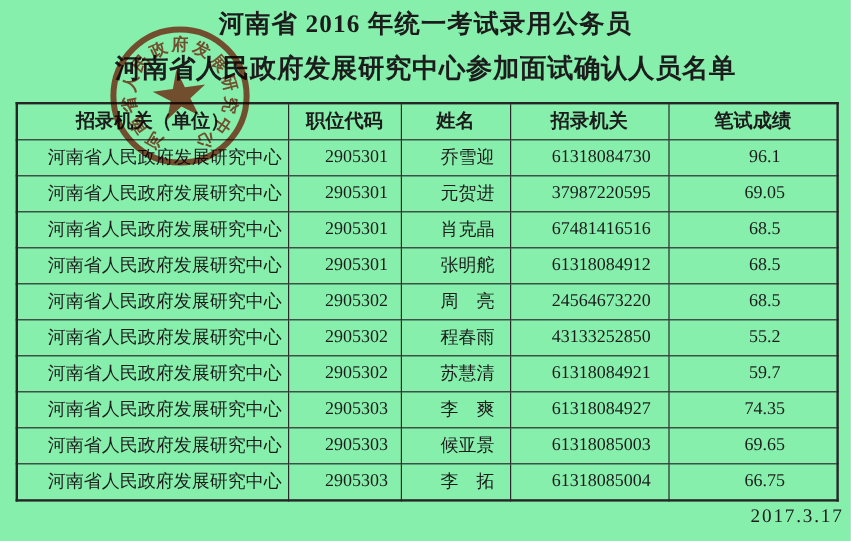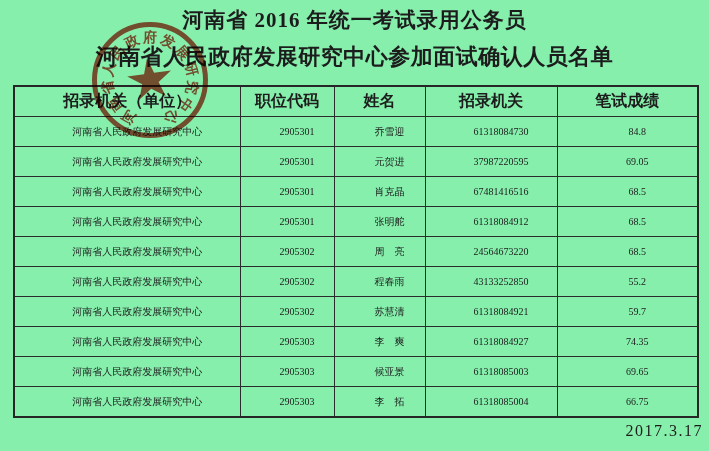--- a/index.html
+++ b/index.html
@@ -53,21 +53,21 @@
     overflow: hidden;
     white-space: nowrap;
   }
   table.roster th {
     height: 29px;
     font-size: 16px;
     font-weight: bold;
   }
   table.roster td {
     height: 29px;
-    font-size: 10px;
+    font-size: 15px;
     font-weight: normal;
     padding-left: 20px;
   }
   .date-stamp {
     position: absolute;
     top: 422px;
     right: 6px;
     font-size: 16px;
     letter-spacing: 1.5px;
     text-align: right;
@@ -147,21 +147,21 @@
         <th>招录机关</th>
         <th>笔试成绩</th>
       </tr>
     </thead>
     <tbody>
         <tr>
           <td>河南省人民政府发展研究中心</td>
           <td>2905301</td>
           <td>乔雪迎</td>
           <td>61318084730</td>
-          <td>84.8</td>
+          <td>96.1</td>
         </tr>
         <tr>
           <td>河南省人民政府发展研究中心</td>
           <td>2905301</td>
           <td>元贺进</td>
           <td>37987220595</td>
           <td>69.05</td>
         </tr>
         <tr>
           <td>河南省人民政府发展研究中心</td>

